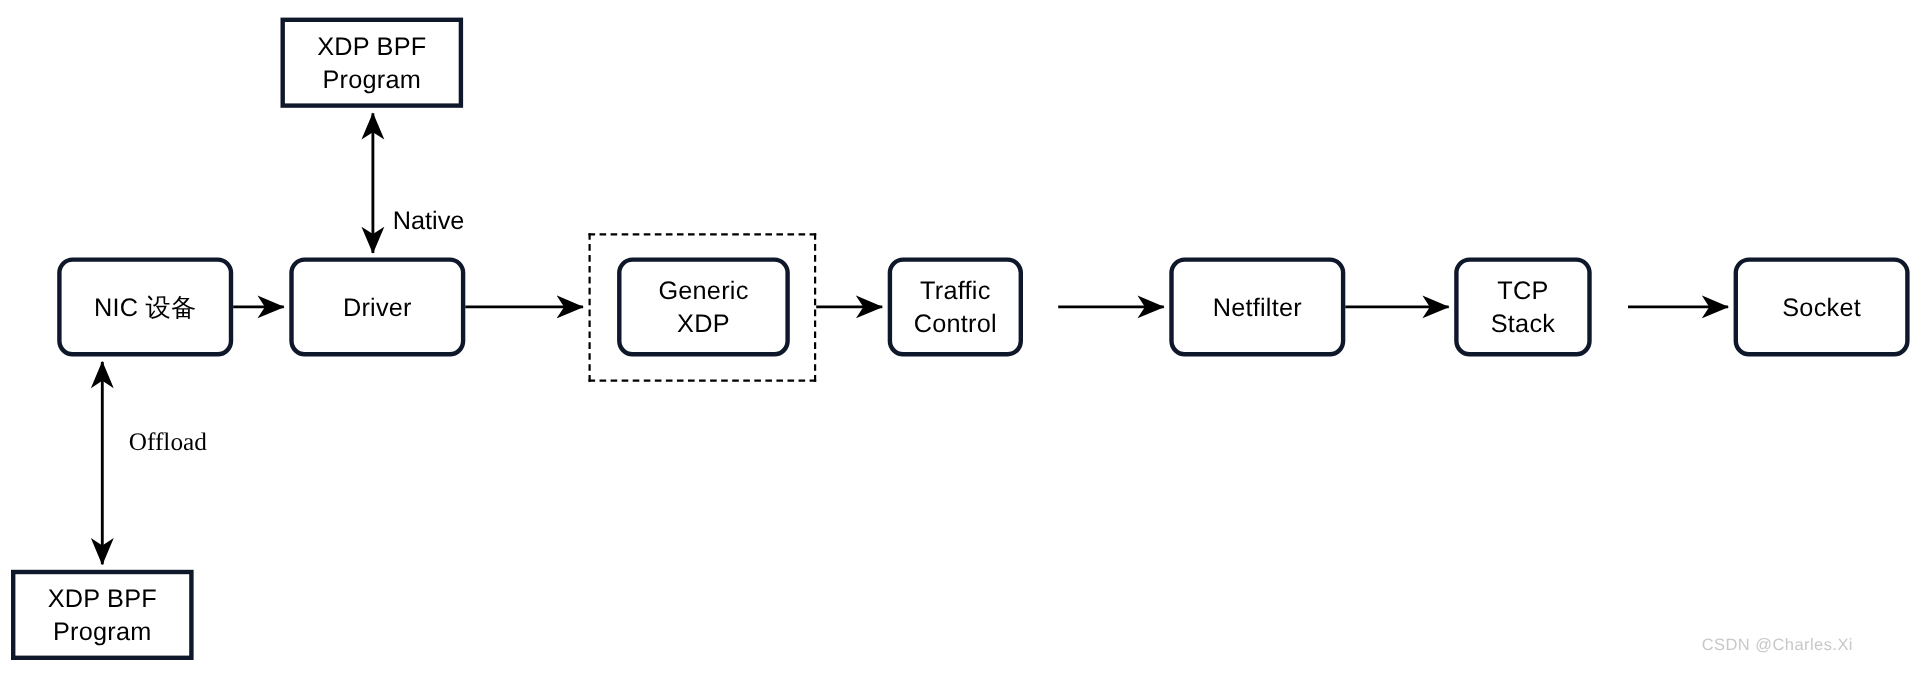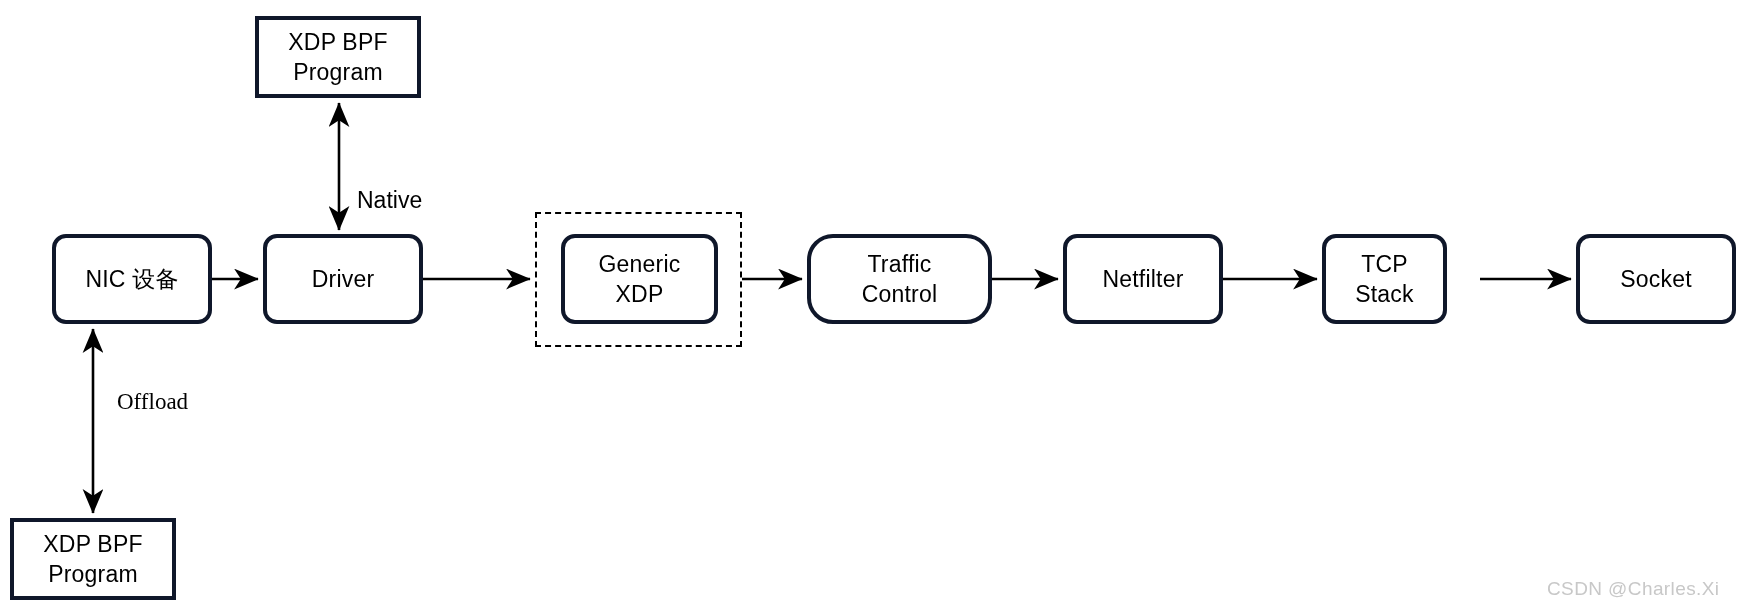--- a/index.html
+++ b/index.html
@@ -51,21 +51,21 @@
   }
   .edge-label {
     position: absolute;
     font-size: 23px;
     line-height: 28px;
     color: #000000;
     white-space: nowrap;
   }
   .watermark {
     position: absolute;
-    font-size: 19px;
+    font-size: 15px;
     color: #c8c8c8;
     white-space: nowrap;
     letter-spacing: 0.4px;
   }
   svg.edges {
     position: absolute;
     left: 0;
     top: 0;
     width: 1754px;
     height: 614px;
@@ -110,21 +110,21 @@
   <div class="node sharp" style="left:255px; top:16px; width:166px; height:82px;">XDP BPF
 Program</div>
 
   <div class="node rounded" style="left:52px; top:234px; width:160px; height:90px;">NIC 设备</div>
 
   <div class="node rounded" style="left:263px; top:234px; width:160px; height:90px;">Driver</div>
 
   <div class="node rounded" style="left:561px; top:234px; width:157px; height:90px;">Generic
 XDP</div>
 
-  <div class="node rounded" style="left:807px; top:234px; width:185px; height:90px;border-radius:26px;">Traffic
+  <div class="node rounded" style="left:807px; top:234px; width:123px; height:90px;">Traffic
 Control</div>
 
   <div class="node rounded" style="left:1063px; top:234px; width:160px; height:90px;">Netfilter</div>
 
   <div class="node rounded" style="left:1322px; top:234px; width:125px; height:90px;">TCP
 Stack</div>
 
   <div class="node rounded" style="left:1576px; top:234px; width:160px; height:90px;">Socket</div>
 
   <div class="node sharp" style="left:10px; top:518px; width:166px; height:82px;">XDP BPF

